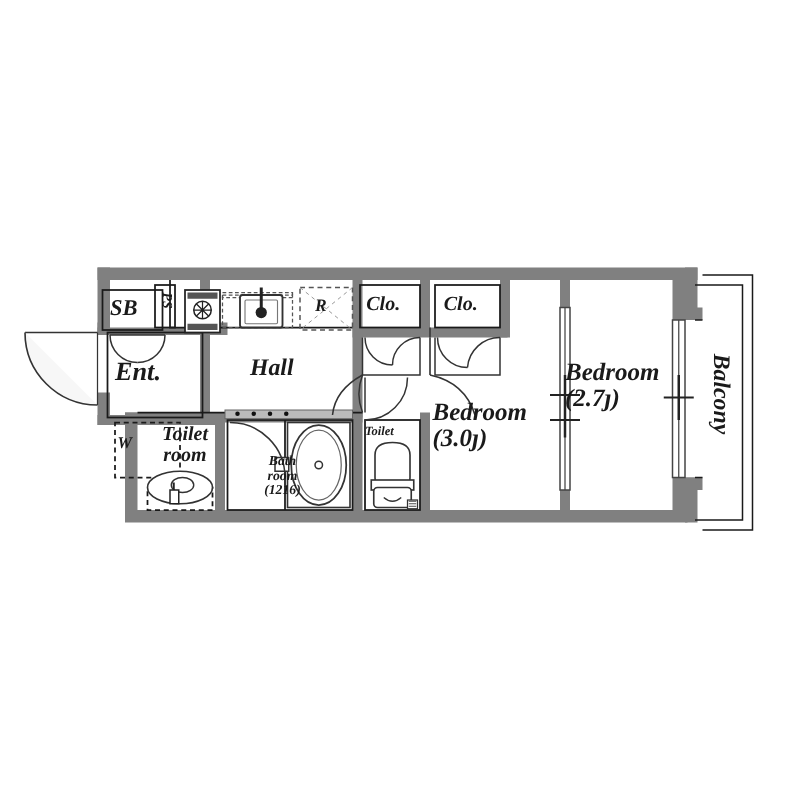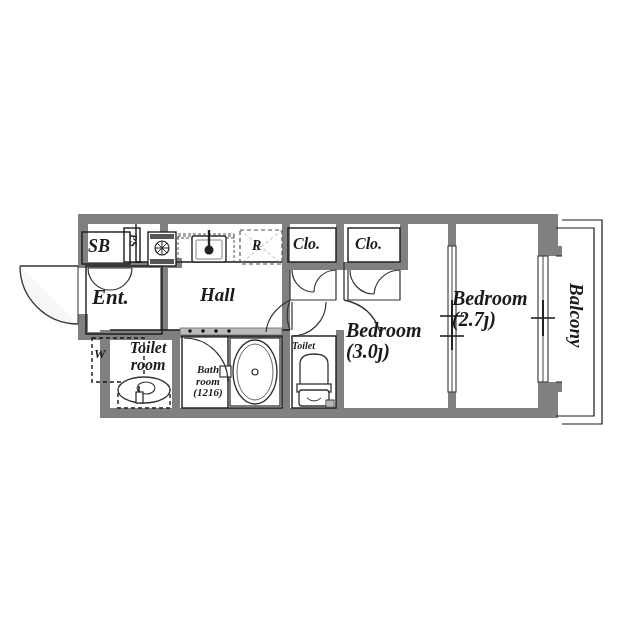--- a/index.html
+++ b/index.html
@@ -236,21 +236,21 @@
   <div class="label lbl-sb" style="left:88px;top:237px;">SB</div>
   <div class="label lbl-ps" style="left:127px;top:234px;width:12px;text-align:center;line-height:1.0;"><span style="display:inline-block;transform:scale(1,1);letter-spacing:0;writing-mode:vertical-rl;">PS</span></div>
   <div class="label lbl-ent" style="left:92px;top:286px;">Ent.</div>
   <div class="label lbl-hall" style="left:186px;top:285px;">Hall</div>
   <div class="label lbl-r" style="left:252px;top:239px;">R</div>
   <div class="label lbl-w" style="left:94px;top:347px;">W</div>
   <div class="label lbl-powder" style="left:118px;top:340px;width:60px;">
     <div>Toilet</div>
     <div>room</div>
   </div>
-  <div class="label lbl-bath" style="left:186px;top:364px;width:44px;">
+  <div class="label lbl-bath" style="left:204px;top:364px;width:44px;">
     <div>Bath</div>
     <div>room</div>
     <div>(1216)</div>
   </div>
   <div class="label lbl-toilet" style="left:292px;top:341px;">Toilet</div>
   <div class="label lbl-clo" style="left:293px;top:236px;">Clo.</div>
   <div class="label lbl-clo" style="left:355px;top:236px;">Clo.</div>
 
   <div class="label lbl-bed" style="left:346px;top:320px;width:100px;">
     <div>Bedroom</div>

